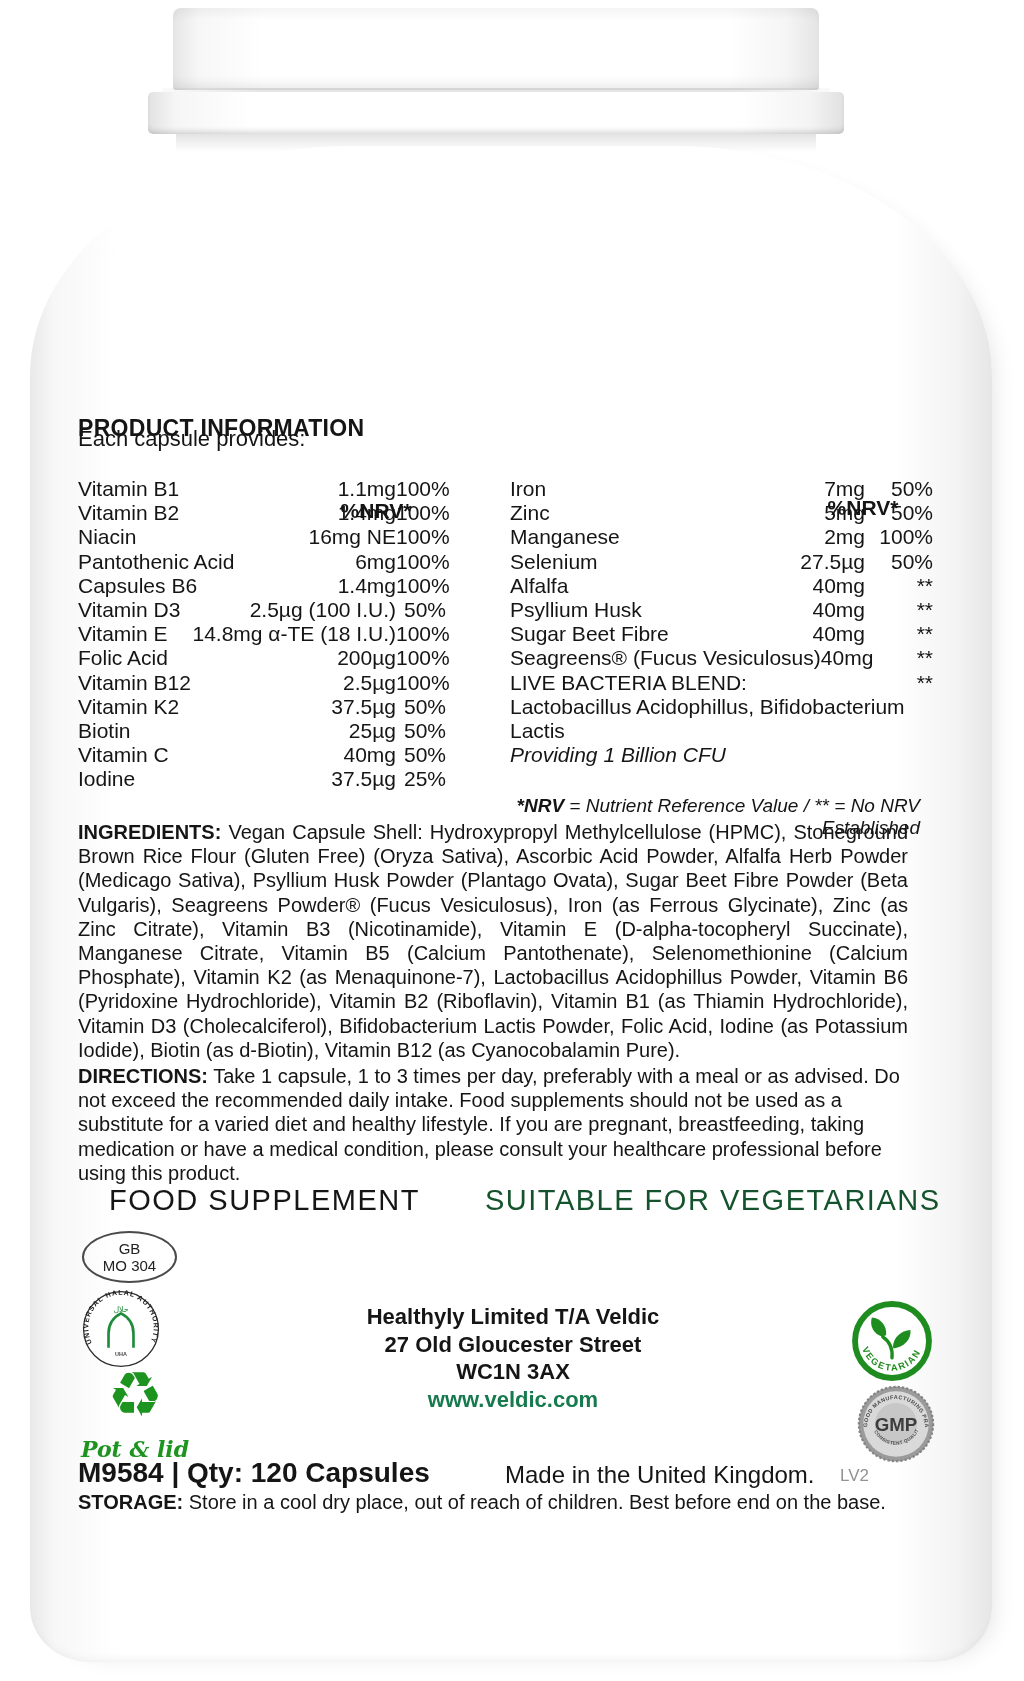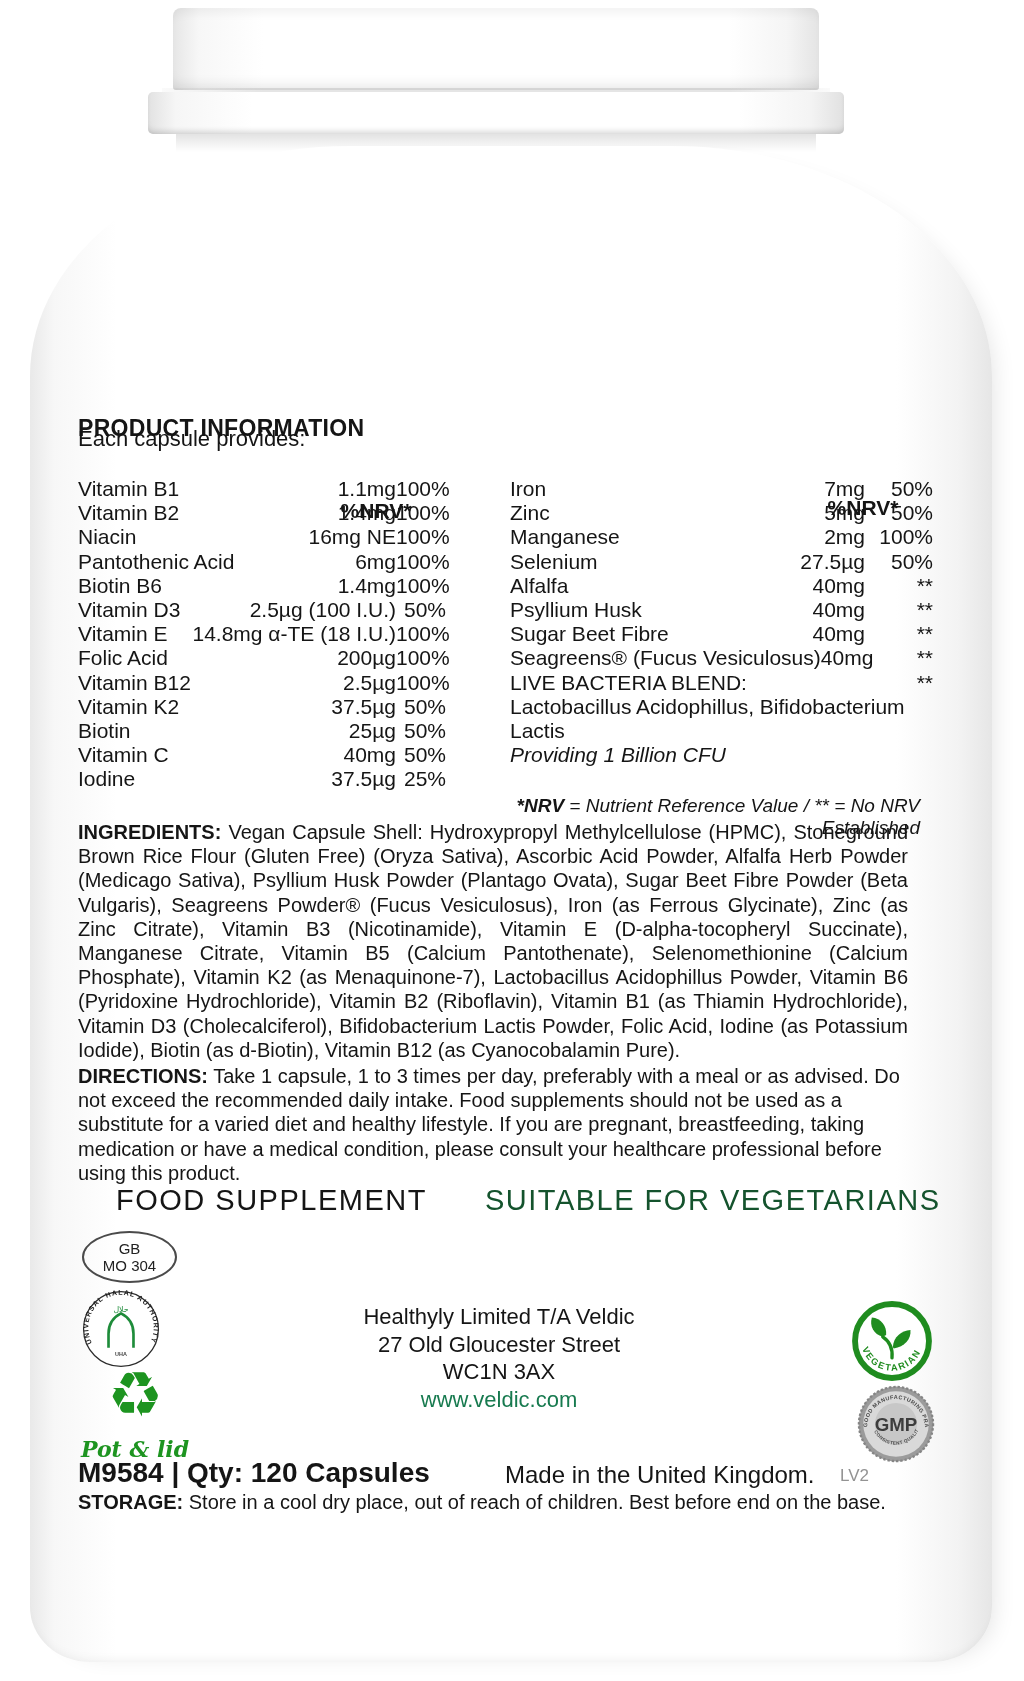--- a/index.html
+++ b/index.html
@@ -37,21 +37,21 @@
   .sm{font-size:19px;}
   .footnote{font-size:19px;font-style:italic;width:500px;text-align:right;}
   .footnote b{font-style:italic;}
   .para{font-size:20px;line-height:24.2px;width:830px;}
   .just{text-align:justify;}
   .claim{font-size:29px;letter-spacing:1.5px;}
   .claim.green{color:#14532d;}
   .gb-oval{left:82px;top:1231px;width:95px;height:52px;border:2px solid #4a4a4a;border-radius:50%;
     display:flex;flex-direction:column;align-items:center;justify-content:center;
     font-size:15px;line-height:1.15;color:#222;box-sizing:border-box;}
-  .addr{left:274px;top:1303px;width:450px;text-align:center;font-size:22px;font-weight:normal;line-height:27.5px;}
+  .addr{left:288px;top:1303px;width:450px;text-align:center;font-size:22px;font-weight:bold;line-height:27.5px;}
   .addr .web{color:#177a4f;}
   .recycle{left:70px;top:1360px;width:130px;text-align:center;font-size:62px;line-height:70px;color:#1d9420;}
   .potlid{left:58px;top:1436px;width:154px;text-align:center;color:#1d9420;
     font-family:"DejaVu Serif","Liberation Serif",serif;font-style:italic;font-weight:bold;font-size:22px;}
   .sku{font-size:28px;font-weight:bold;}
   .madein{font-size:24px;}
   .lv{font-size:17px;color:#939393;}
   .storage{font-size:20px;white-space:nowrap;}
   b.inl{font-weight:bold;}
 </style>
@@ -86,21 +86,21 @@
         <span class="tn">Niacin</span>
         <span class="ta">16mg NE</span>
         <span class="tv">100%</span>
       </div>
     <div class="trow">
         <span class="tn">Pantothenic Acid</span>
         <span class="ta">6mg</span>
         <span class="tv">100%</span>
       </div>
     <div class="trow">
-        <span class="tn">Biotin B6</span>
+        <span class="tn">Capsules B6</span>
         <span class="ta">1.4mg</span>
         <span class="tv">100%</span>
       </div>
     <div class="trow">
         <span class="tn">Vitamin D3</span>
         <span class="ta">2.5µg (100 I.U.)</span>
         <span class="tv">50%</span>
       </div>
     <div class="trow">
         <span class="tn">Vitamin E</span>
@@ -201,21 +201,21 @@
   </div>
 
   <div class="abs para just" style="left:78px;top:820px;">
     <b class="inl">INGREDIENTS:</b><span> Vegan Capsule Shell: Hydroxypropyl Methylcellulose (HPMC), Stoneground Brown Rice Flour (Gluten Free) (Oryza Sativa), Ascorbic Acid Powder, Alfalfa Herb Powder (Medicago Sativa), Psyllium Husk Powder (Plantago Ovata), Sugar Beet Fibre Powder (Beta Vulgaris), Seagreens Powder® (Fucus Vesiculosus), Iron (as Ferrous Glycinate), Zinc (as Zinc Citrate), Vitamin B3 (Nicotinamide), Vitamin E (D-alpha-tocopheryl Succinate), Manganese Citrate, Vitamin B5 (Calcium Pantothenate), Selenomethionine (Calcium Phosphate), Vitamin K2 (as Menaquinone-7), Lactobacillus Acidophillus Powder, Vitamin B6 (Pyridoxine Hydrochloride), Vitamin B2 (Riboflavin), Vitamin B1 (as Thiamin Hydrochloride), Vitamin D3 (Cholecalciferol), Bifidobacterium Lactis Powder, Folic Acid, Iodine (as Potassium Iodide), Biotin (as d-Biotin), Vitamin B12 (as Cyanocobalamin Pure).</span>
   </div>
 
   <div class="abs para" style="left:78px;top:1064px;">
     <b class="inl">DIRECTIONS:</b><span> Take 1 capsule, 1 to 3 times per day, preferably with a meal or as advised. Do not exceed the recommended daily intake. Food supplements should not be used as a substitute for a varied diet and healthy lifestyle. If you are pregnant, breastfeeding, taking medication or have a medical condition, please consult your healthcare professional before using this product.</span>
   </div>
 
-  <div class="abs claim" style="left:116px;top:1184px;">FOOD SUPPLEMENT</div>
+  <div class="abs claim" style="left:109px;top:1184px;">FOOD SUPPLEMENT</div>
   <div class="abs claim green" style="left:485px;top:1184px;">SUITABLE FOR VEGETARIANS</div>
 
   <div class="abs gb-oval">
     <span>GB</span>
     <span>MO 304</span>
   </div>
 
   <div class="abs" style="left:82px;top:1290px;width:78px;height:78px;">
     <svg width="78" height="78" viewBox="0 0 100 100">
       <circle cx="50" cy="50" r="48" fill="#ffffff" stroke="#2b2b2b" stroke-width="1.6"></circle>

